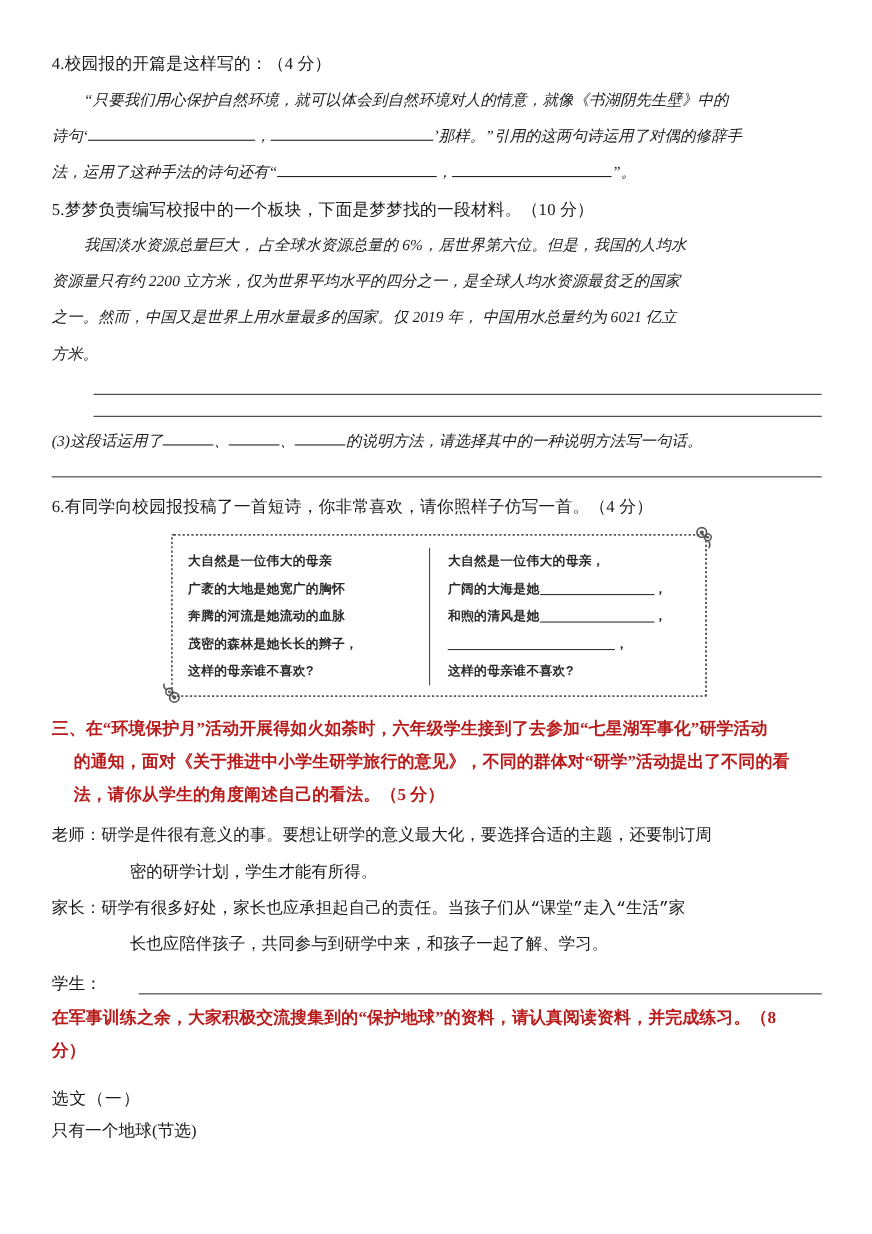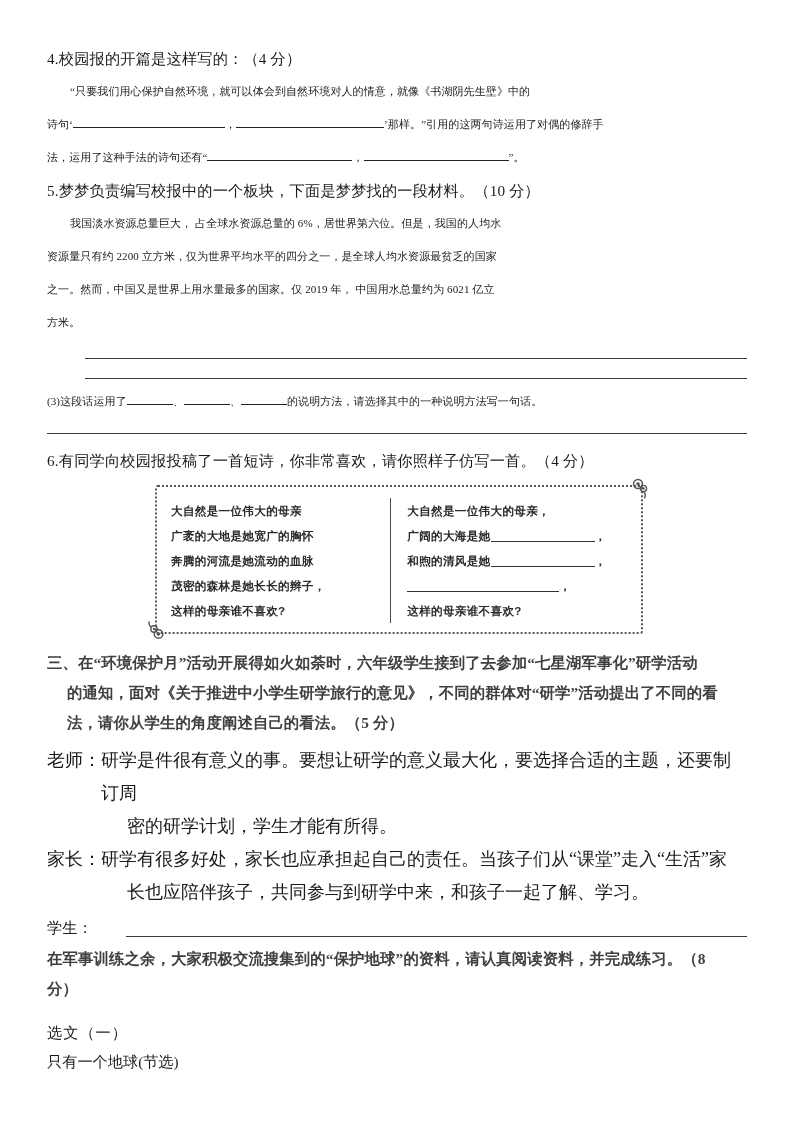--- a/index.html
+++ b/index.html
@@ -29,23 +29,24 @@
   }
 
   
   .qline {
     font-size: 15.2px;
     line-height: 33px;
     letter-spacing: .2px;
     white-space: nowrap;
   }
   .para {
-    font-size: 11px;
+    font-size: 14px;
     line-height: 33px;
     letter-spacing: .1px;
+    font-style: italic;
   }
   .indent2 { text-indent: 2.1em; }
 
   
   .blank {
     display: inline-block;
     border-bottom: 1.1px solid #222;
     vertical-align: baseline;
     height: 1em;
   }
@@ -103,35 +104,36 @@
     position: absolute;
     width: 26px;
     height: 26px;
     pointer-events: none;
   }
   .flourish.tr { right: -9px; top: -9px; }
   .flourish.bl { left: -10px;  bottom: -11px; }
 
   
   .blue-head {
-    color: #404040;
+    color: #b91c1c;
     font-weight: bold;
     font-size: 15.4px;
     line-height: 30px;
     letter-spacing: .1px;
     font-family: "Liberation Serif", "DejaVu Serif", serif;
   }
   .blue-head .hang { display: block; }
   .hang-in { padding-left: 20px; }
 
   
   .dlg {
     display: flex;
-    font-size: 18px;
-    line-height: 33px;
+    font-size: 15px;
+    line-height: 33px;
+    font-family: Liberation Mono, monospace;
   }
   .dlg-label { flex: 0 0 auto; white-space: nowrap; }
   .dlg-body  { flex: 1 1 auto; }
   .dlg-body .cont { display: block; padding-left: 26px; }
 
   .student-row {
     display: flex;
     align-items: flex-end;
     font-size: 15.2px;
     line-height: 33px;

